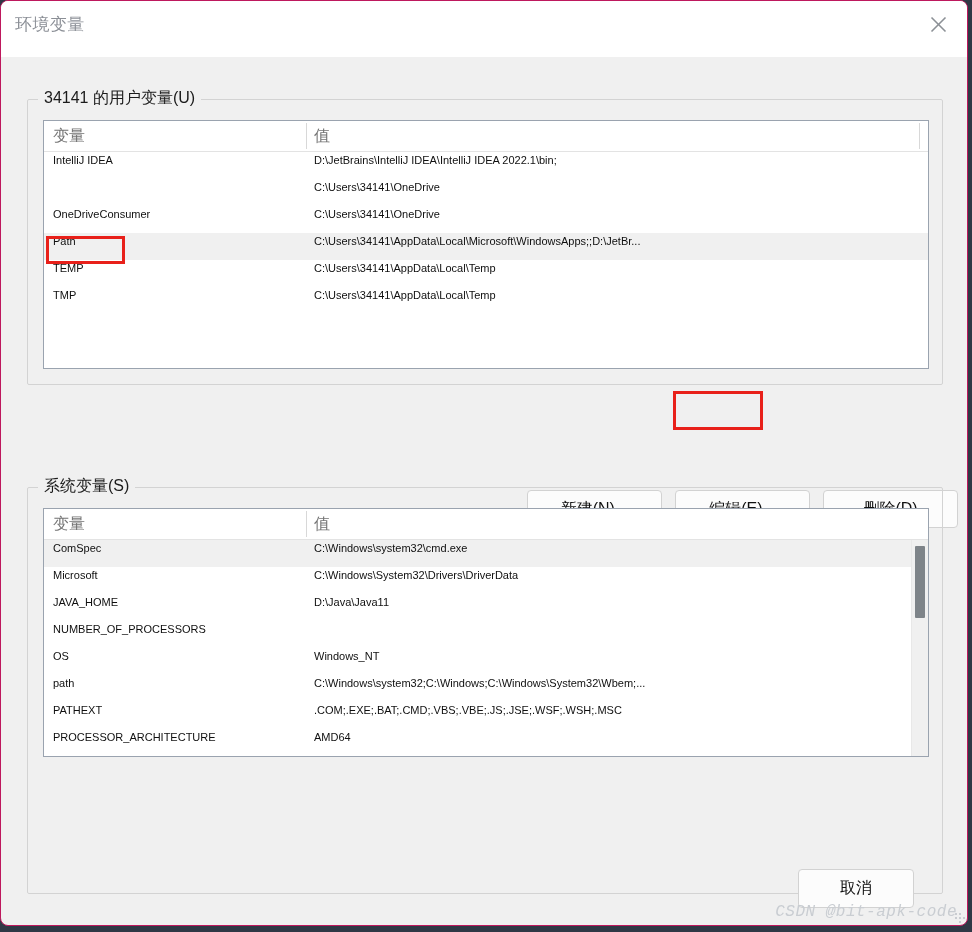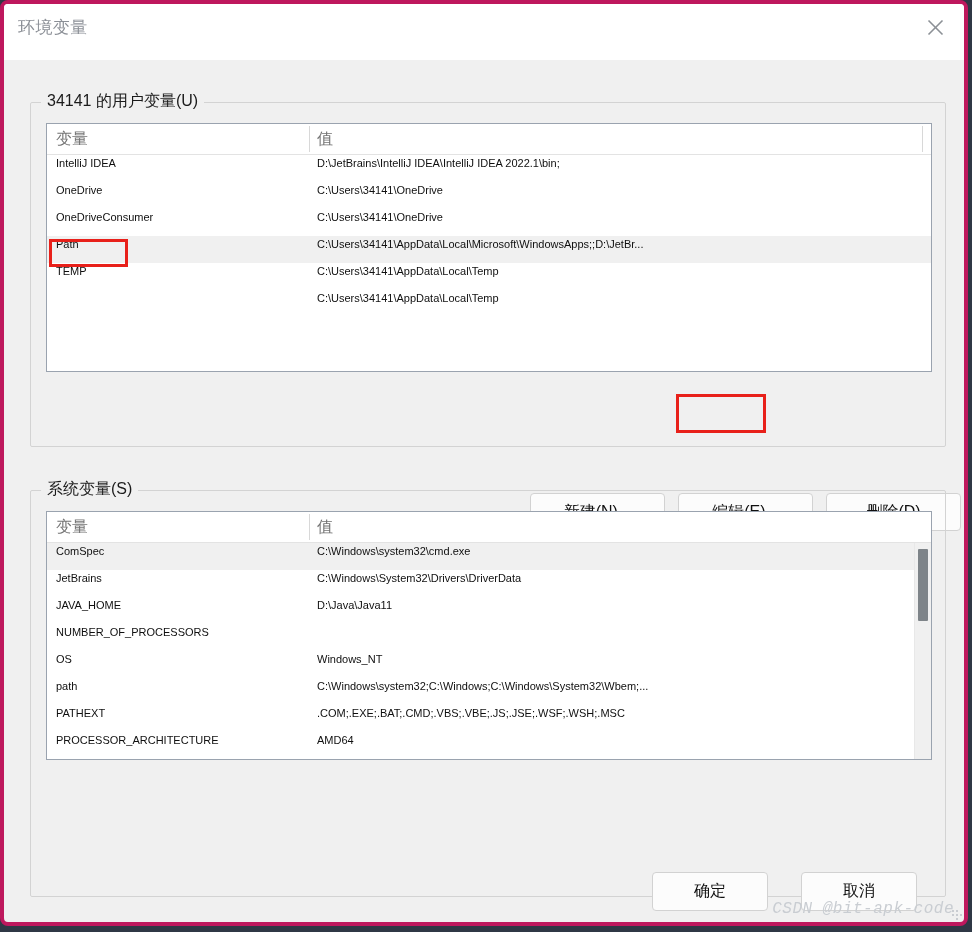--- a/index.html
+++ b/index.html
@@ -12,21 +12,21 @@
     font-family: "Liberation Sans", "DejaVu Sans", sans-serif;
   }
 
   
   #dialog {
     position: absolute;
     left: 0; top: 0;
     width: 968px;
     height: 926px;
     background: #f0f0f0;
-    border: 4px solid #be185d;
+    border: 1px solid #be185d;
     border-radius: 8px;
     box-sizing: border-box;
     overflow: hidden;
   }
 
   #titlebar {
     position: absolute;
     left: 0; top: 0;
     width: 100%;
     height: 56px;
@@ -63,21 +63,21 @@
     position: absolute;
     top: -12px;
     left: 10px;
     padding: 0 6px;
     background: #f0f0f0;
     font-size: 16px;
     color: #1b1b1b;
     white-space: nowrap;
   }
 
-  #user-group  { left: 26px; top: 98px;  width: 916px; height: 345px; }
+  #user-group  { left: 26px; top: 98px;  width: 916px; height: 286px; }
   #sys-group   { left: 26px; top: 486px; width: 916px; height: 407px; }
 
   
   .listview {
     position: absolute;
     box-sizing: border-box;
     background: #ffffff;
     border: 1px solid #9aa3af;
     overflow: hidden;
   }
@@ -236,36 +236,36 @@
         <span class="col-splitter"></span>
         <span class="col-val">值</span>
         <span class="hdr-splitter-right"></span>
       </div>
       <div class="lv-rows" id="user-rows">
           <div class="lv-row">
             <span class="cell-name">IntelliJ IDEA</span>
             <span class="cell-val">D:\JetBrains\IntelliJ IDEA\IntelliJ IDEA 2022.1\bin;</span>
           </div>
           <div class="lv-row">
-            <span class="cell-name">OneDrive</span>
             <span class="cell-val">C:\Users\34141\OneDrive</span>
           </div>
           <div class="lv-row">
             <span class="cell-name">OneDriveConsumer</span>
             <span class="cell-val">C:\Users\34141\OneDrive</span>
           </div>
           <div class="lv-row selected">
             <span class="cell-name">Path</span>
             <span class="cell-val">C:\Users\34141\AppData\Local\Microsoft\WindowsApps;;D:\JetBr...</span>
           </div>
           <div class="lv-row">
             <span class="cell-name">TEMP</span>
             <span class="cell-val">C:\Users\34141\AppData\Local\Temp</span>
           </div>
           <div class="lv-row">
+            <span class="cell-name">TMP</span>
             <span class="cell-val">C:\Users\34141\AppData\Local\Temp</span>
           </div>
         </div>
     </div>
 
     <button class="btn" id="user-new">新建(N)...</button>
     <button class="btn" id="user-edit">编辑(E)...</button>
     <button class="btn" id="user-delete">删除(D)</button>
   </div>
 
@@ -277,21 +277,21 @@
         <span class="col-name">变量</span>
         <span class="col-splitter"></span>
         <span class="col-val">值</span>
       </div>
       <div class="lv-rows" id="sys-rows">
           <div class="lv-row selected">
             <span class="cell-name">ComSpec</span>
             <span class="cell-val">C:\Windows\system32\cmd.exe</span>
           </div>
           <div class="lv-row">
-            <span class="cell-name">JetBrains</span>
+            <span class="cell-name">Microsoft</span>
             <span class="cell-val">C:\Windows\System32\Drivers\DriverData</span>
           </div>
           <div class="lv-row">
             <span class="cell-name">JAVA_HOME</span>
             <span class="cell-val">D:\Java\Java11</span>
           </div>
           <div class="lv-row">
             <span class="cell-name">NUMBER_OF_PROCESSORS</span>
           </div>
           <div class="lv-row">
@@ -311,21 +311,20 @@
             <span class="cell-val">AMD64</span>
           </div>
         </div>
       <div class="lv-scrollbar">
         <div class="lv-thumb"></div>
       </div>
     </div>
 
   </div>
 
-  <button class="btn" id="ok-btn">确定</button>
   <button class="btn" id="cancel-btn">取消</button>
 
   <div class="redbox" id="redbox-path"></div>
   <div class="redbox" id="redbox-edit"></div>
 
   <div id="watermark">CSDN @bit-apk-code</div>
   <svg id="wm-dots" viewBox="0 0 10 10">
     <rect x="0" y="0" width="2" height="2" fill="#aab0b8"></rect>
     <rect x="4" y="0" width="2" height="2" fill="#aab0b8"></rect>
     <rect x="0" y="4" width="2" height="2" fill="#aab0b8"></rect>

